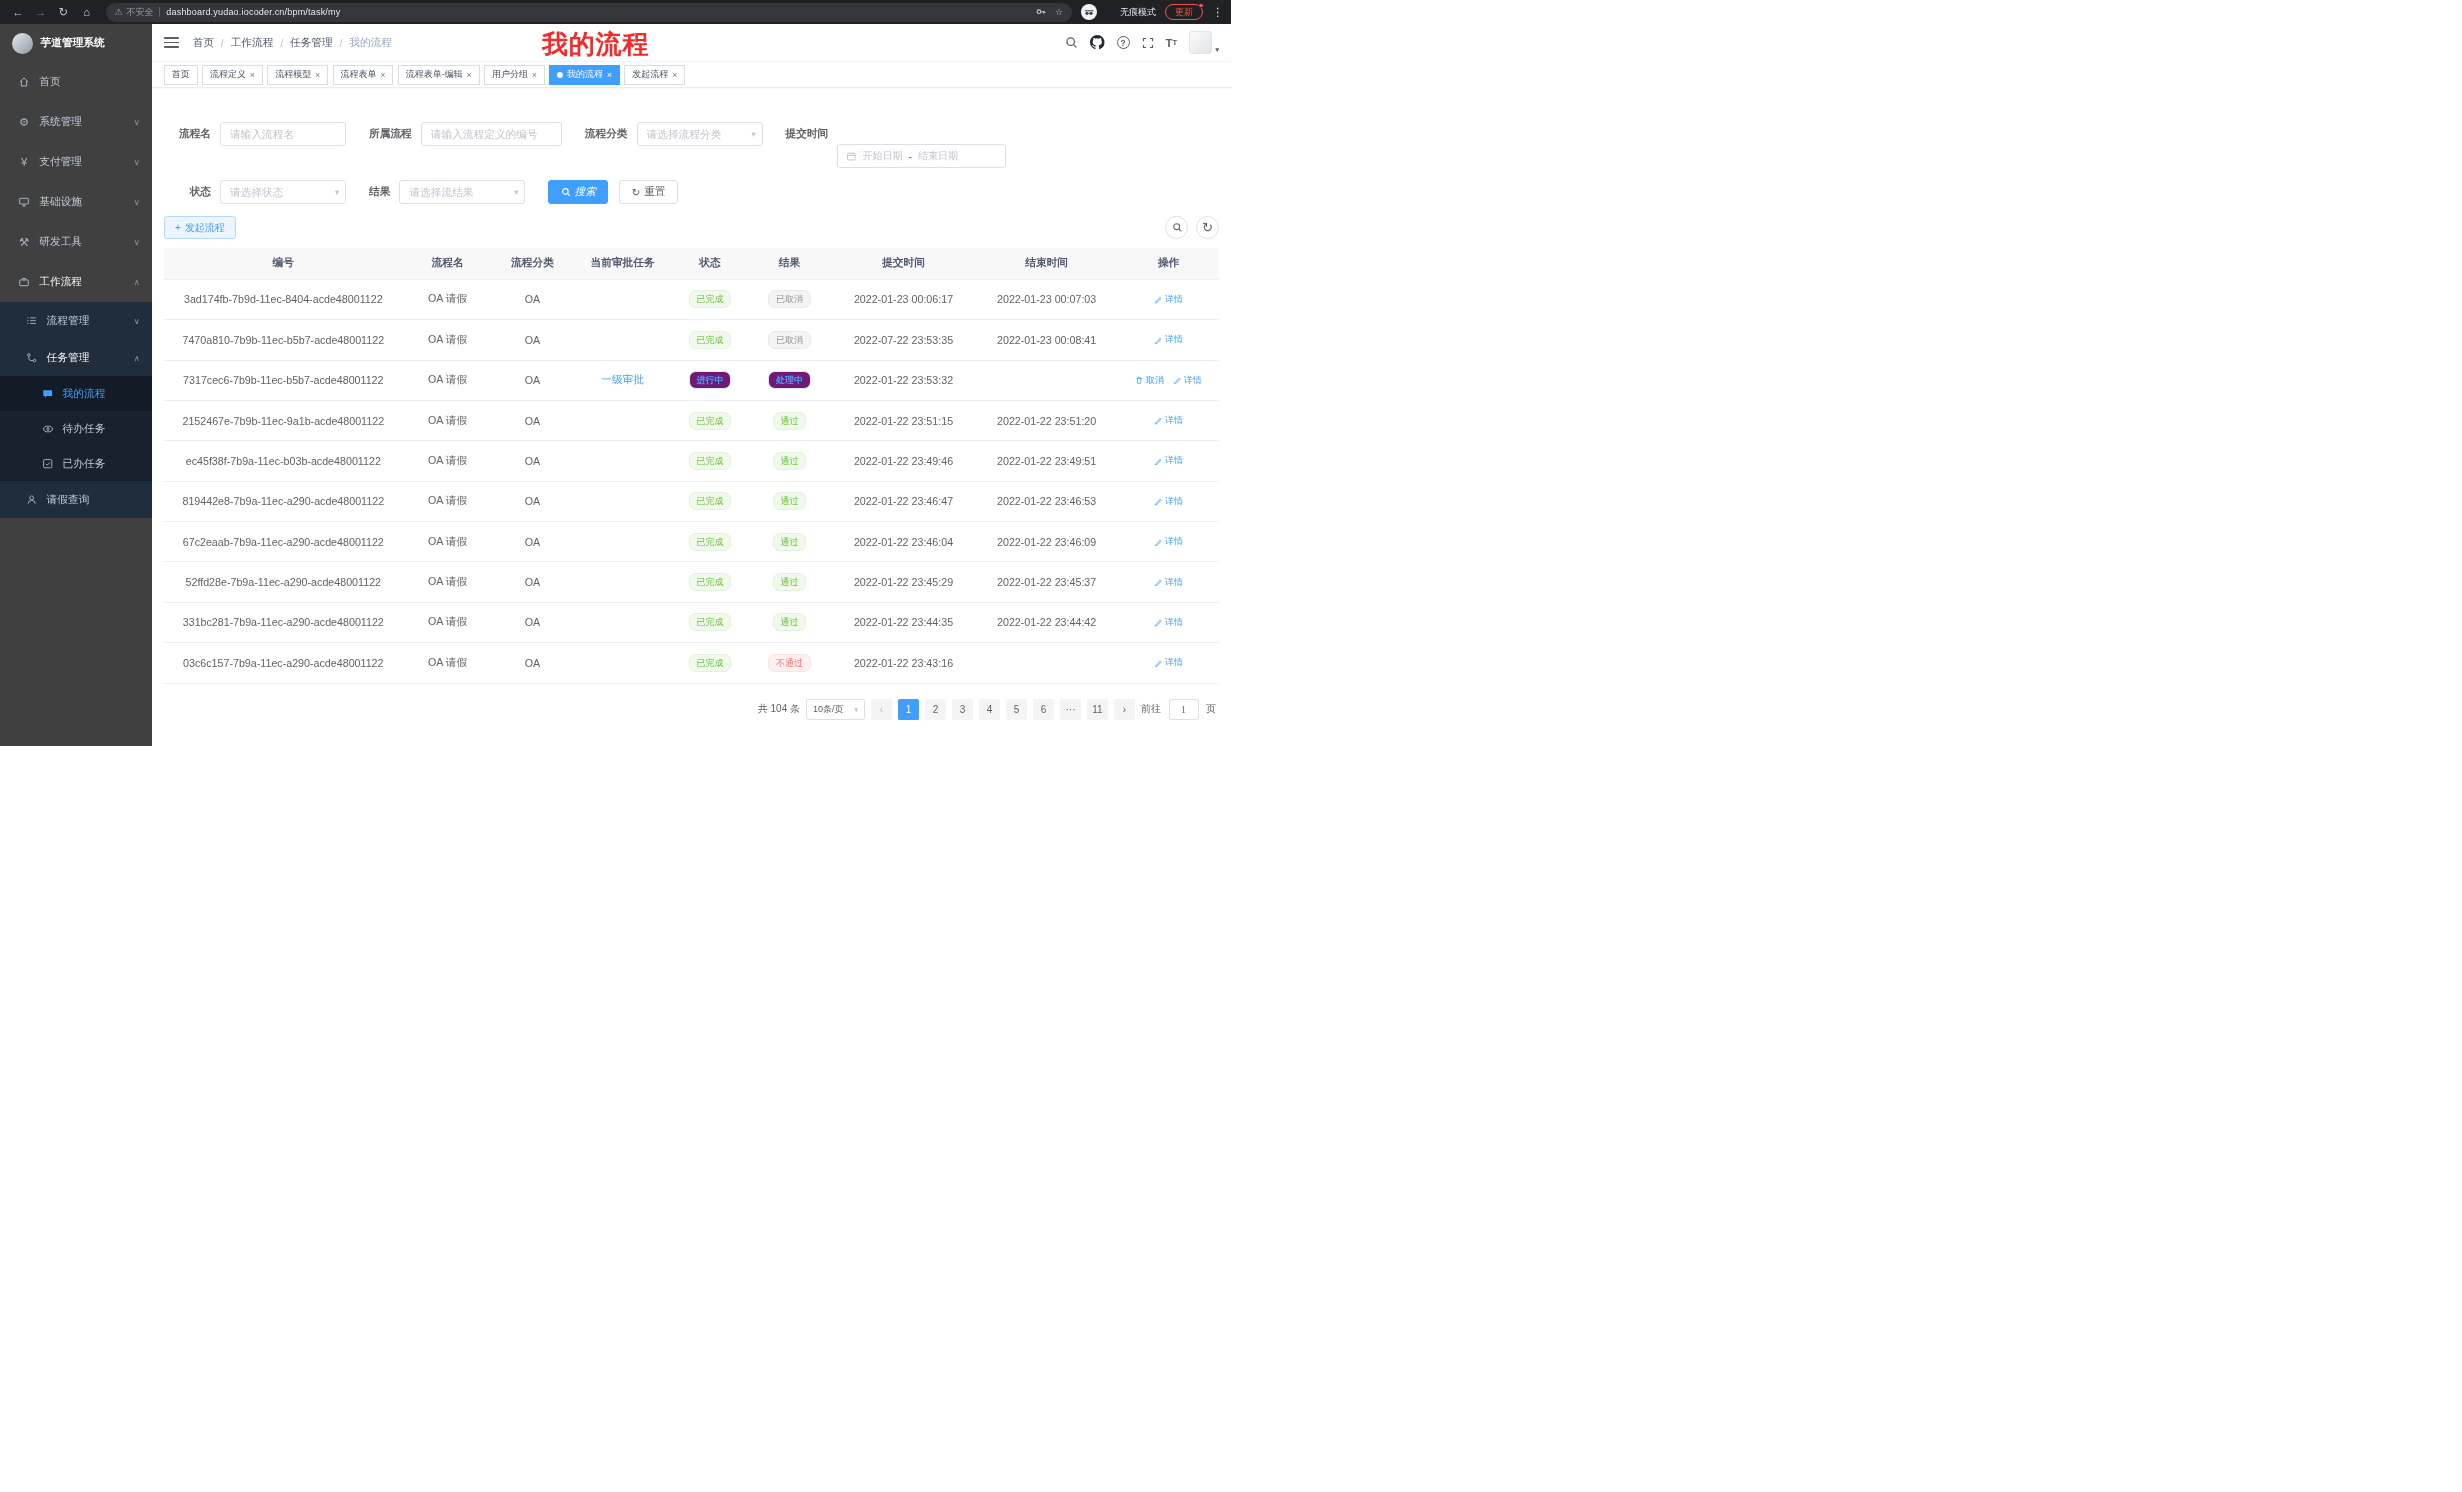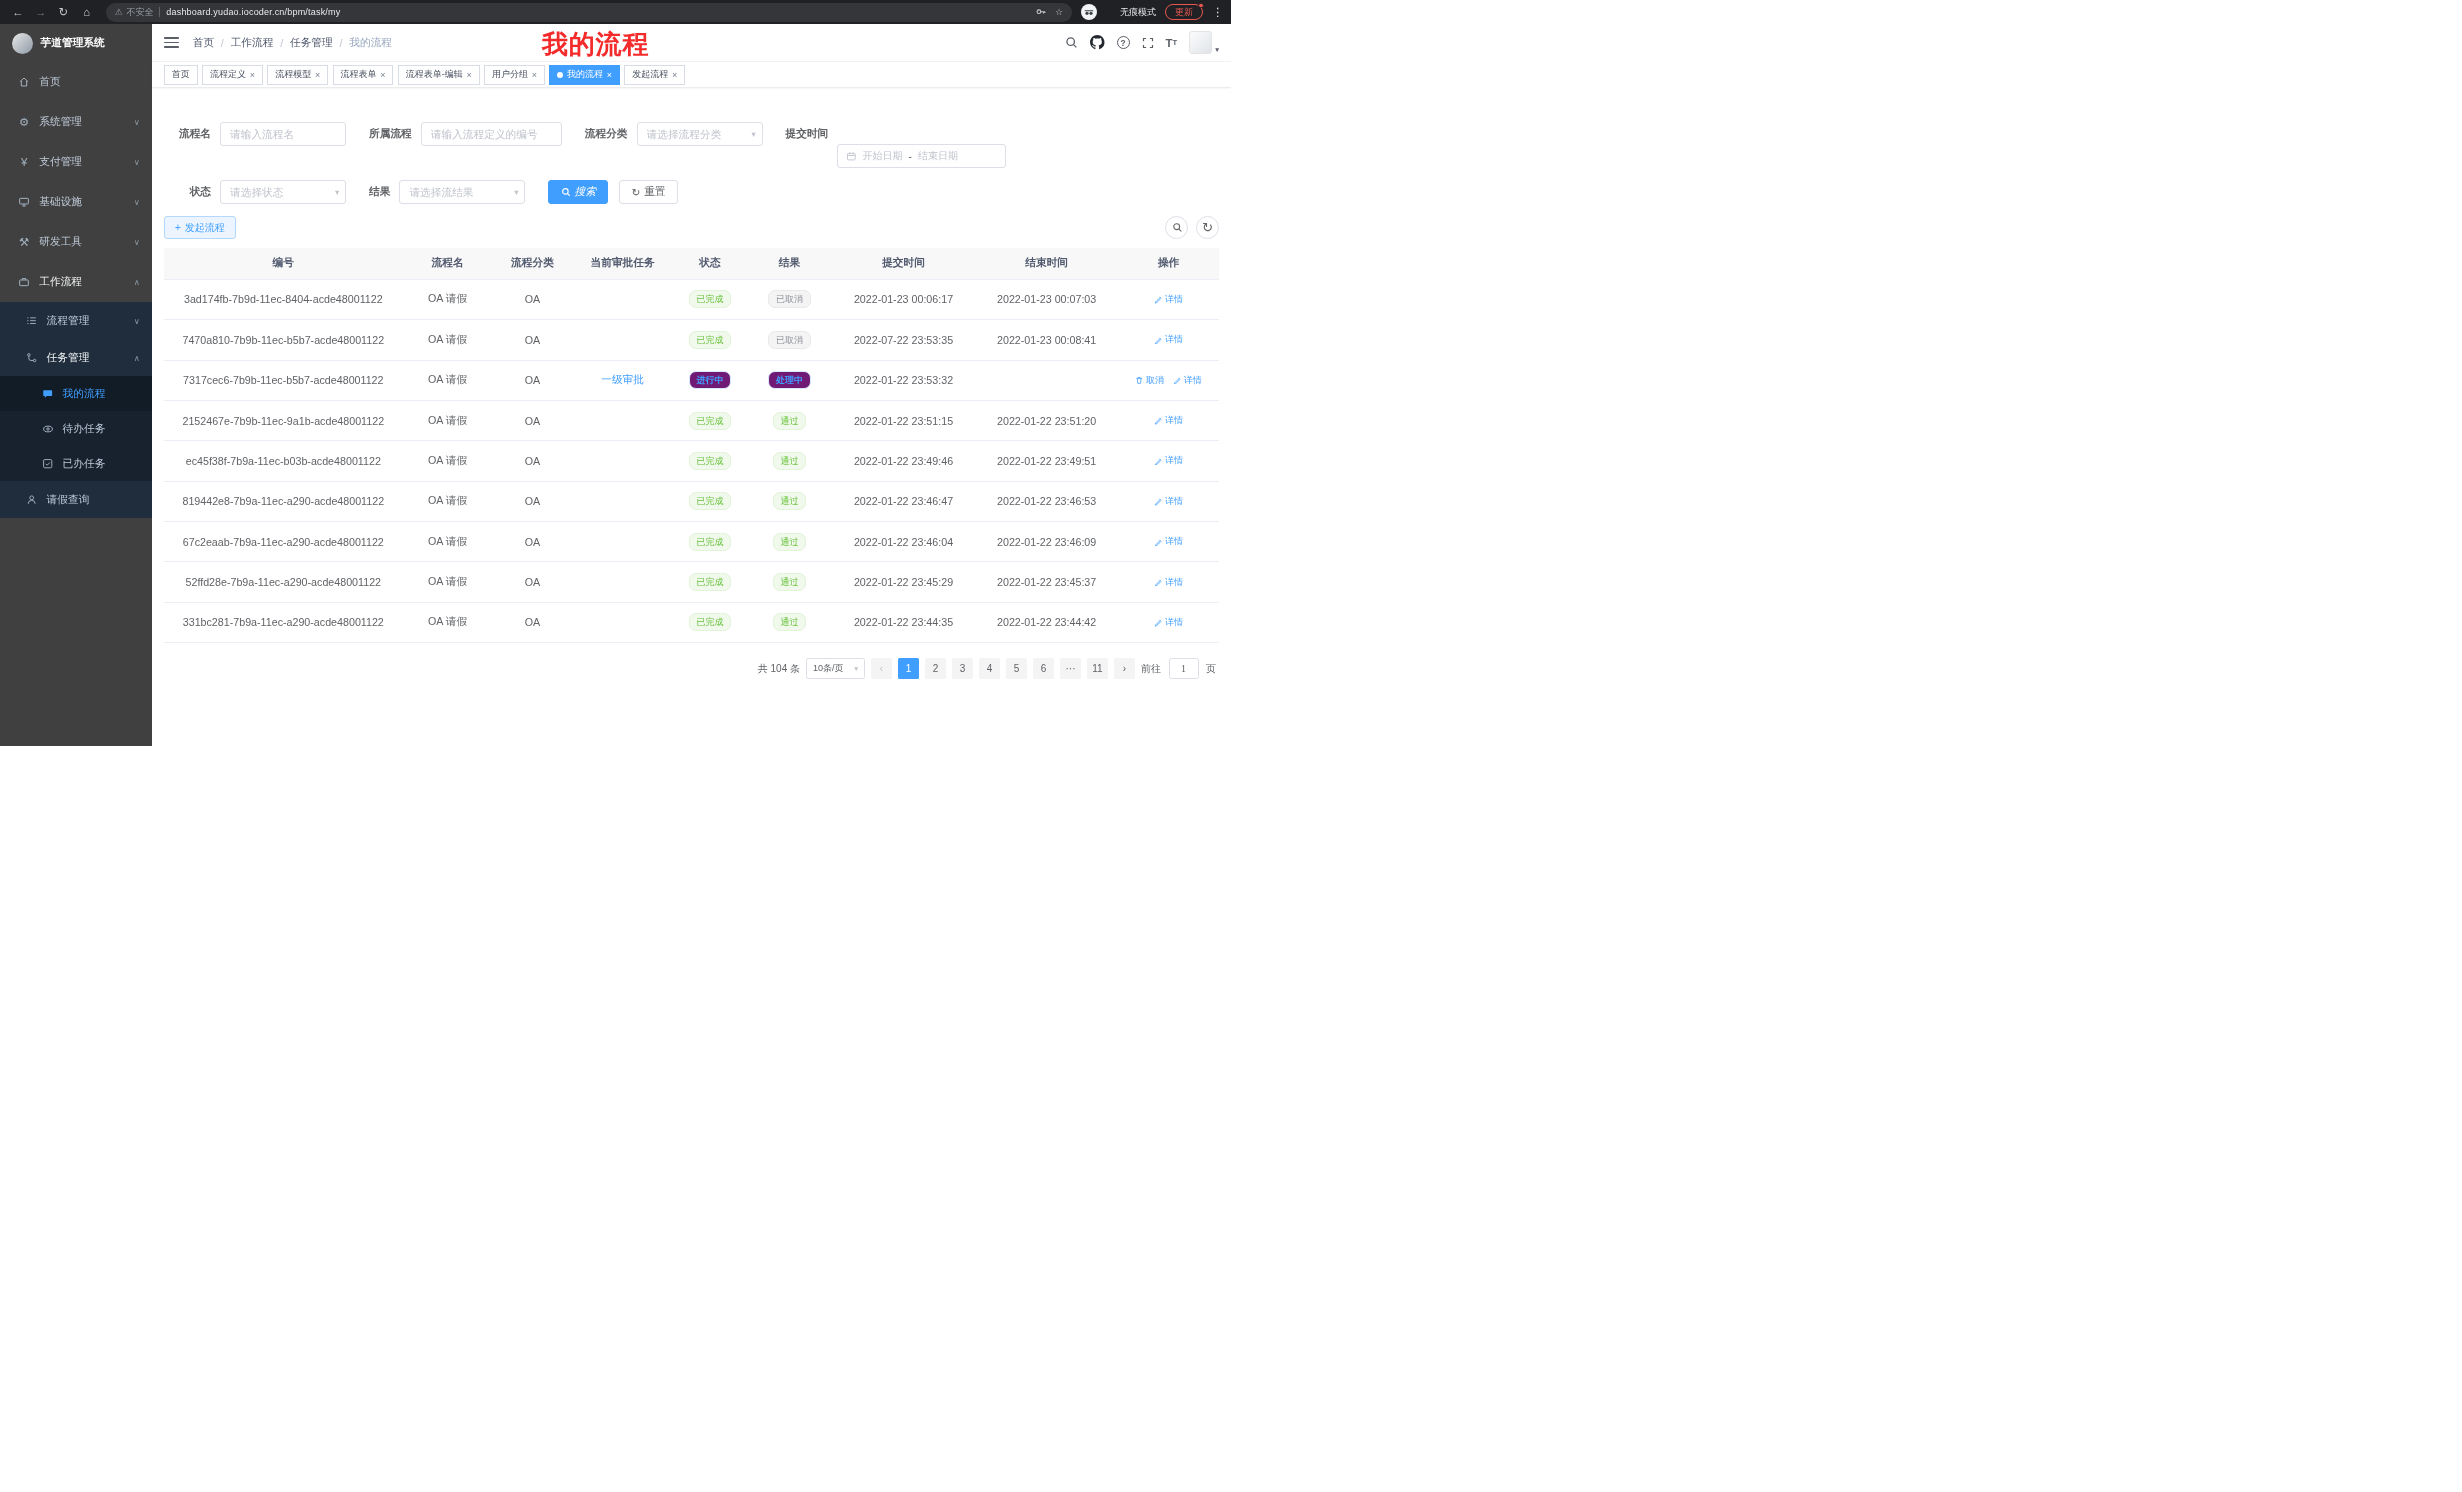--- a/index.html
+++ b/index.html
@@ -605,20 +605,36 @@
             <td><span class="tg tg-success">通过</span></td>
             <td>2022-01-22 23:44:35</td>
             <td>2022-01-22 23:44:42</td>
             <td><a class="op">
                   <svg width="8.4" height="8.4" viewBox="0 0 16 16" fill="none" stroke="currentColor" stroke-width="1.5">
                     <path d="M3 13.3 L11.3 5 l1.7 1.7 L4.7 15 l-2.2.5z M10.5 3.5 l2 2"></path>
                   </svg>
                   <span>详情</span>
                 </a></td>
           </tr>
+          <tr>
+            <td>03c6c157-7b9a-11ec-a290-acde48001122</td>
+            <td>OA 请假</td>
+            <td>OA</td>
+            <td></td>
+            <td><span class="tg tg-success">已完成</span></td>
+            <td><span class="tg tg-danger">不通过</span></td>
+            <td>2022-01-22 23:43:16</td>
+            <td></td>
+            <td><a class="op">
+                  <svg width="8.4" height="8.4" viewBox="0 0 16 16" fill="none" stroke="currentColor" stroke-width="1.5">
+                    <path d="M3 13.3 L11.3 5 l1.7 1.7 L4.7 15 l-2.2.5z M10.5 3.5 l2 2"></path>
+                  </svg>
+                  <span>详情</span>
+                </a></td>
+          </tr>
         </tbody>
       </table>
 
       <div class="pager">
         <span>共 104 条</span>
         <span class="psize">
           <span>10条/页</span>
           <span class="car">▾</span>
         </span>
         <button class="pbtn dis">‹</button>

